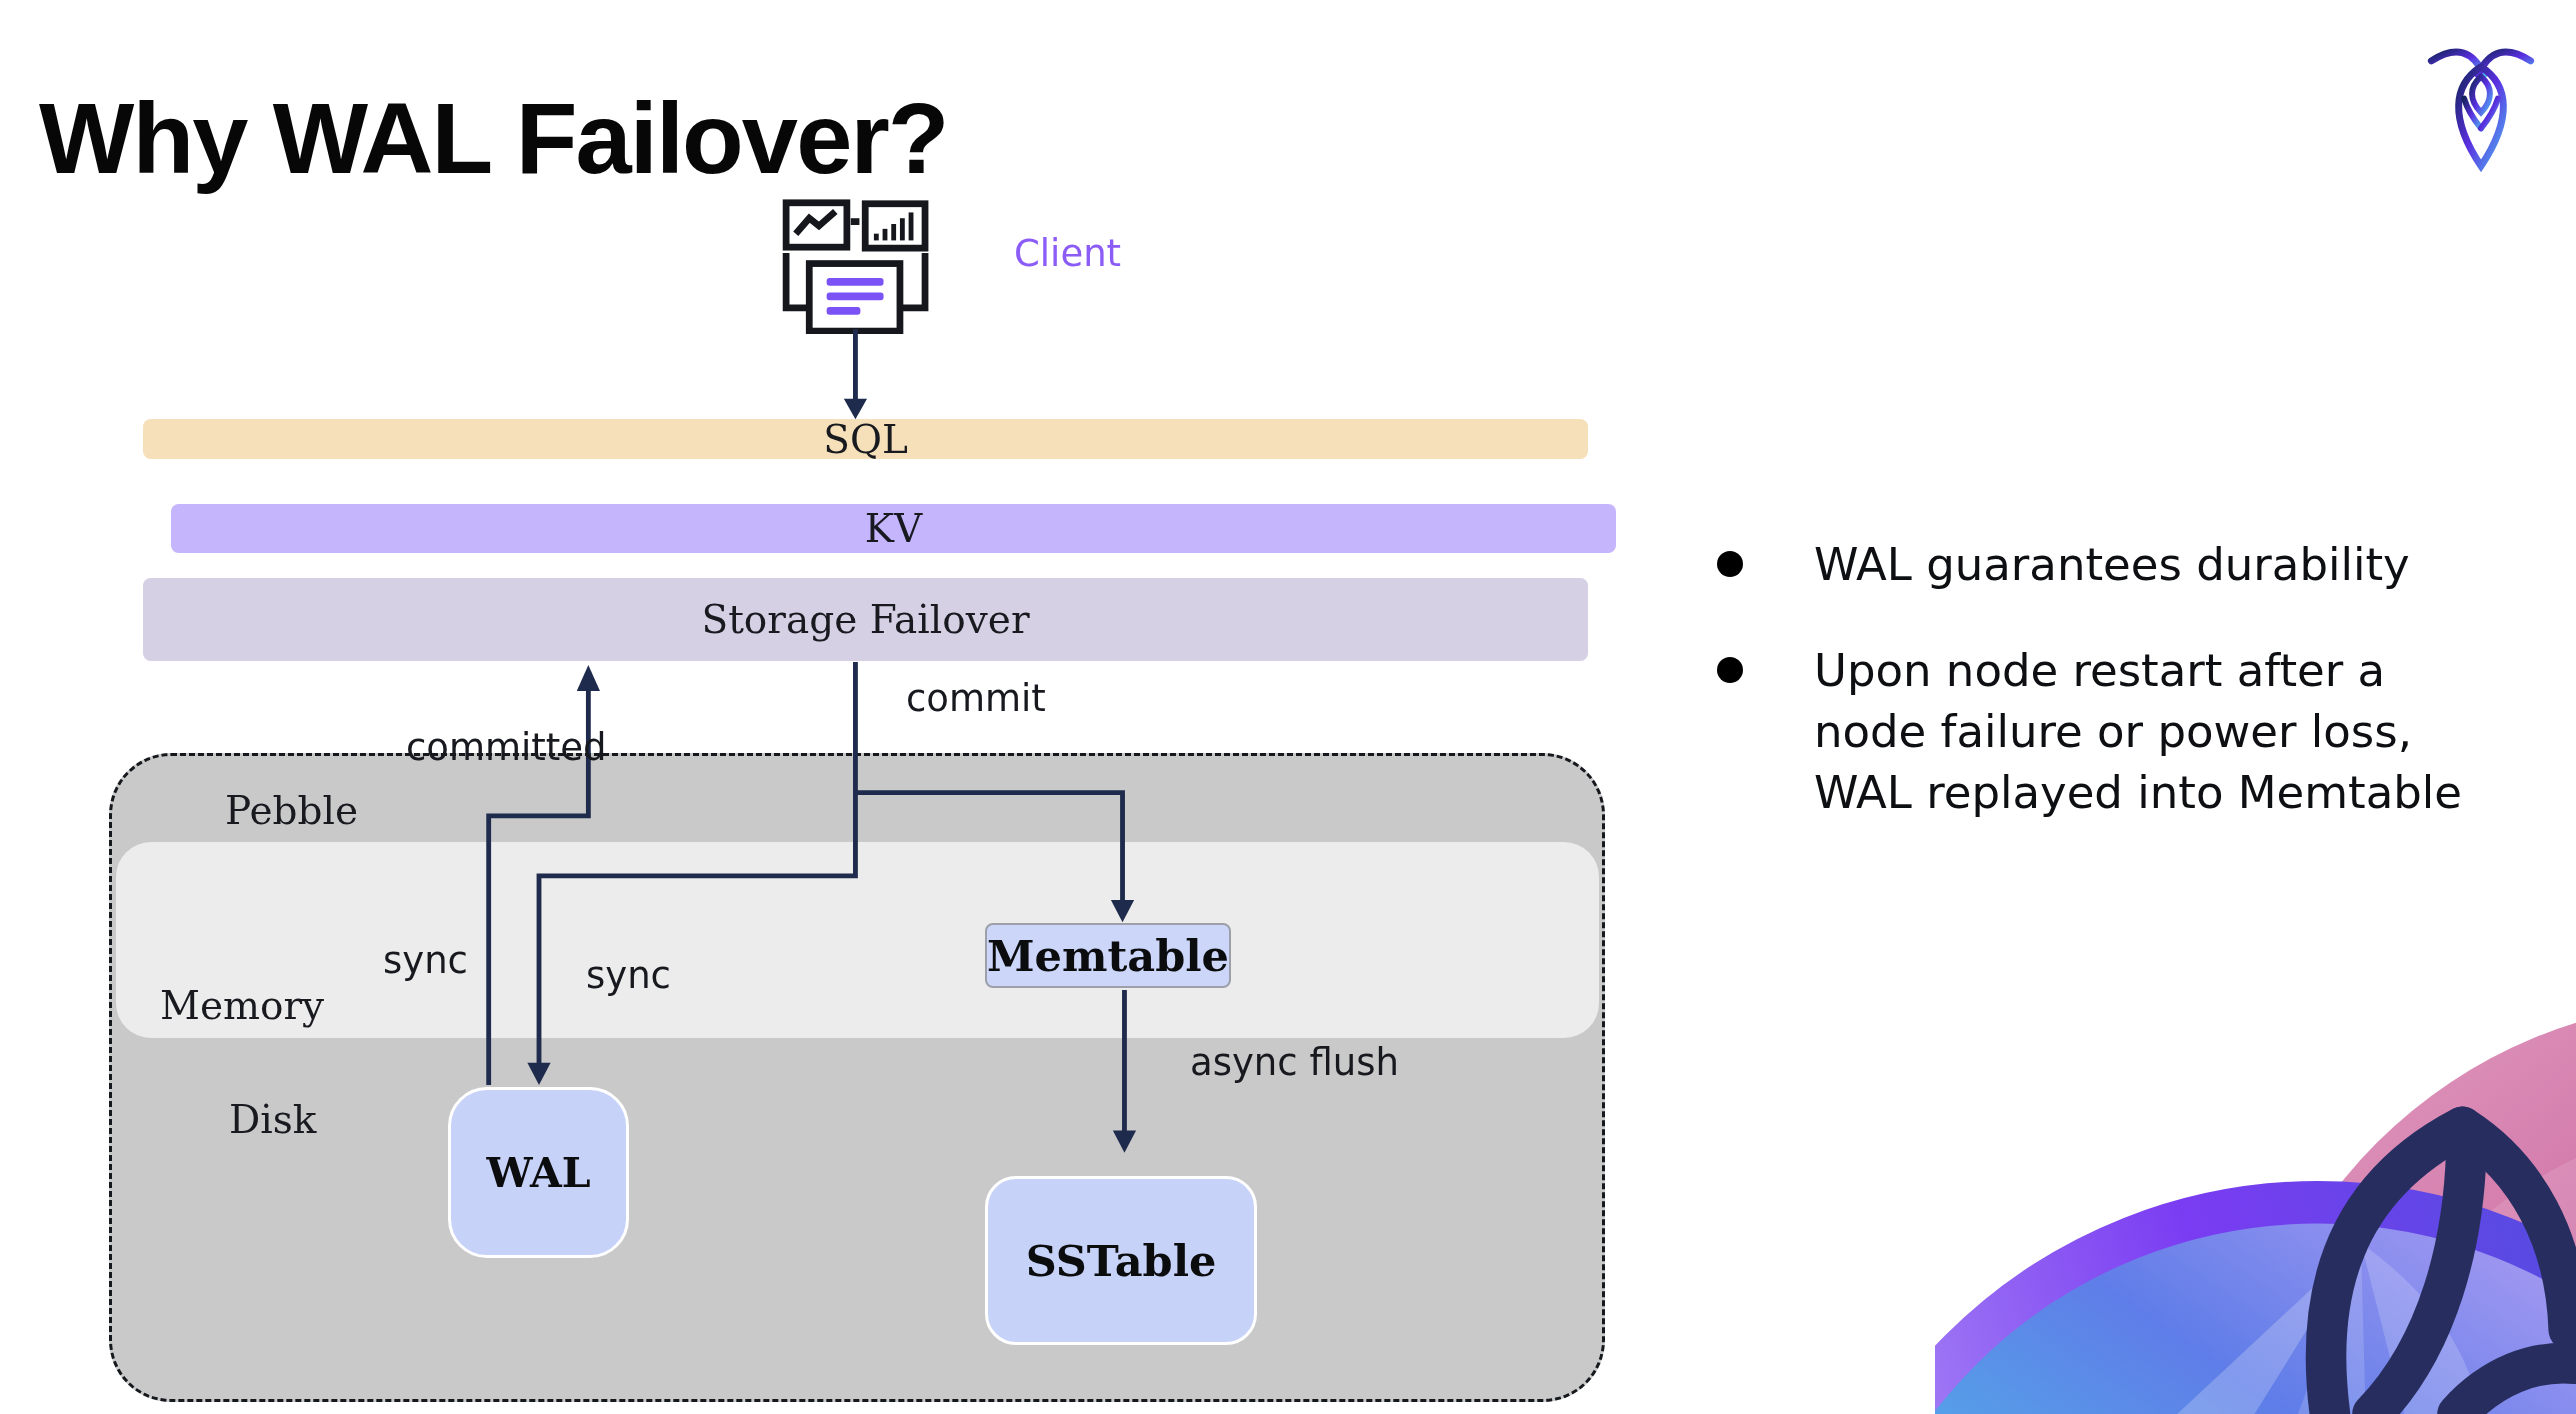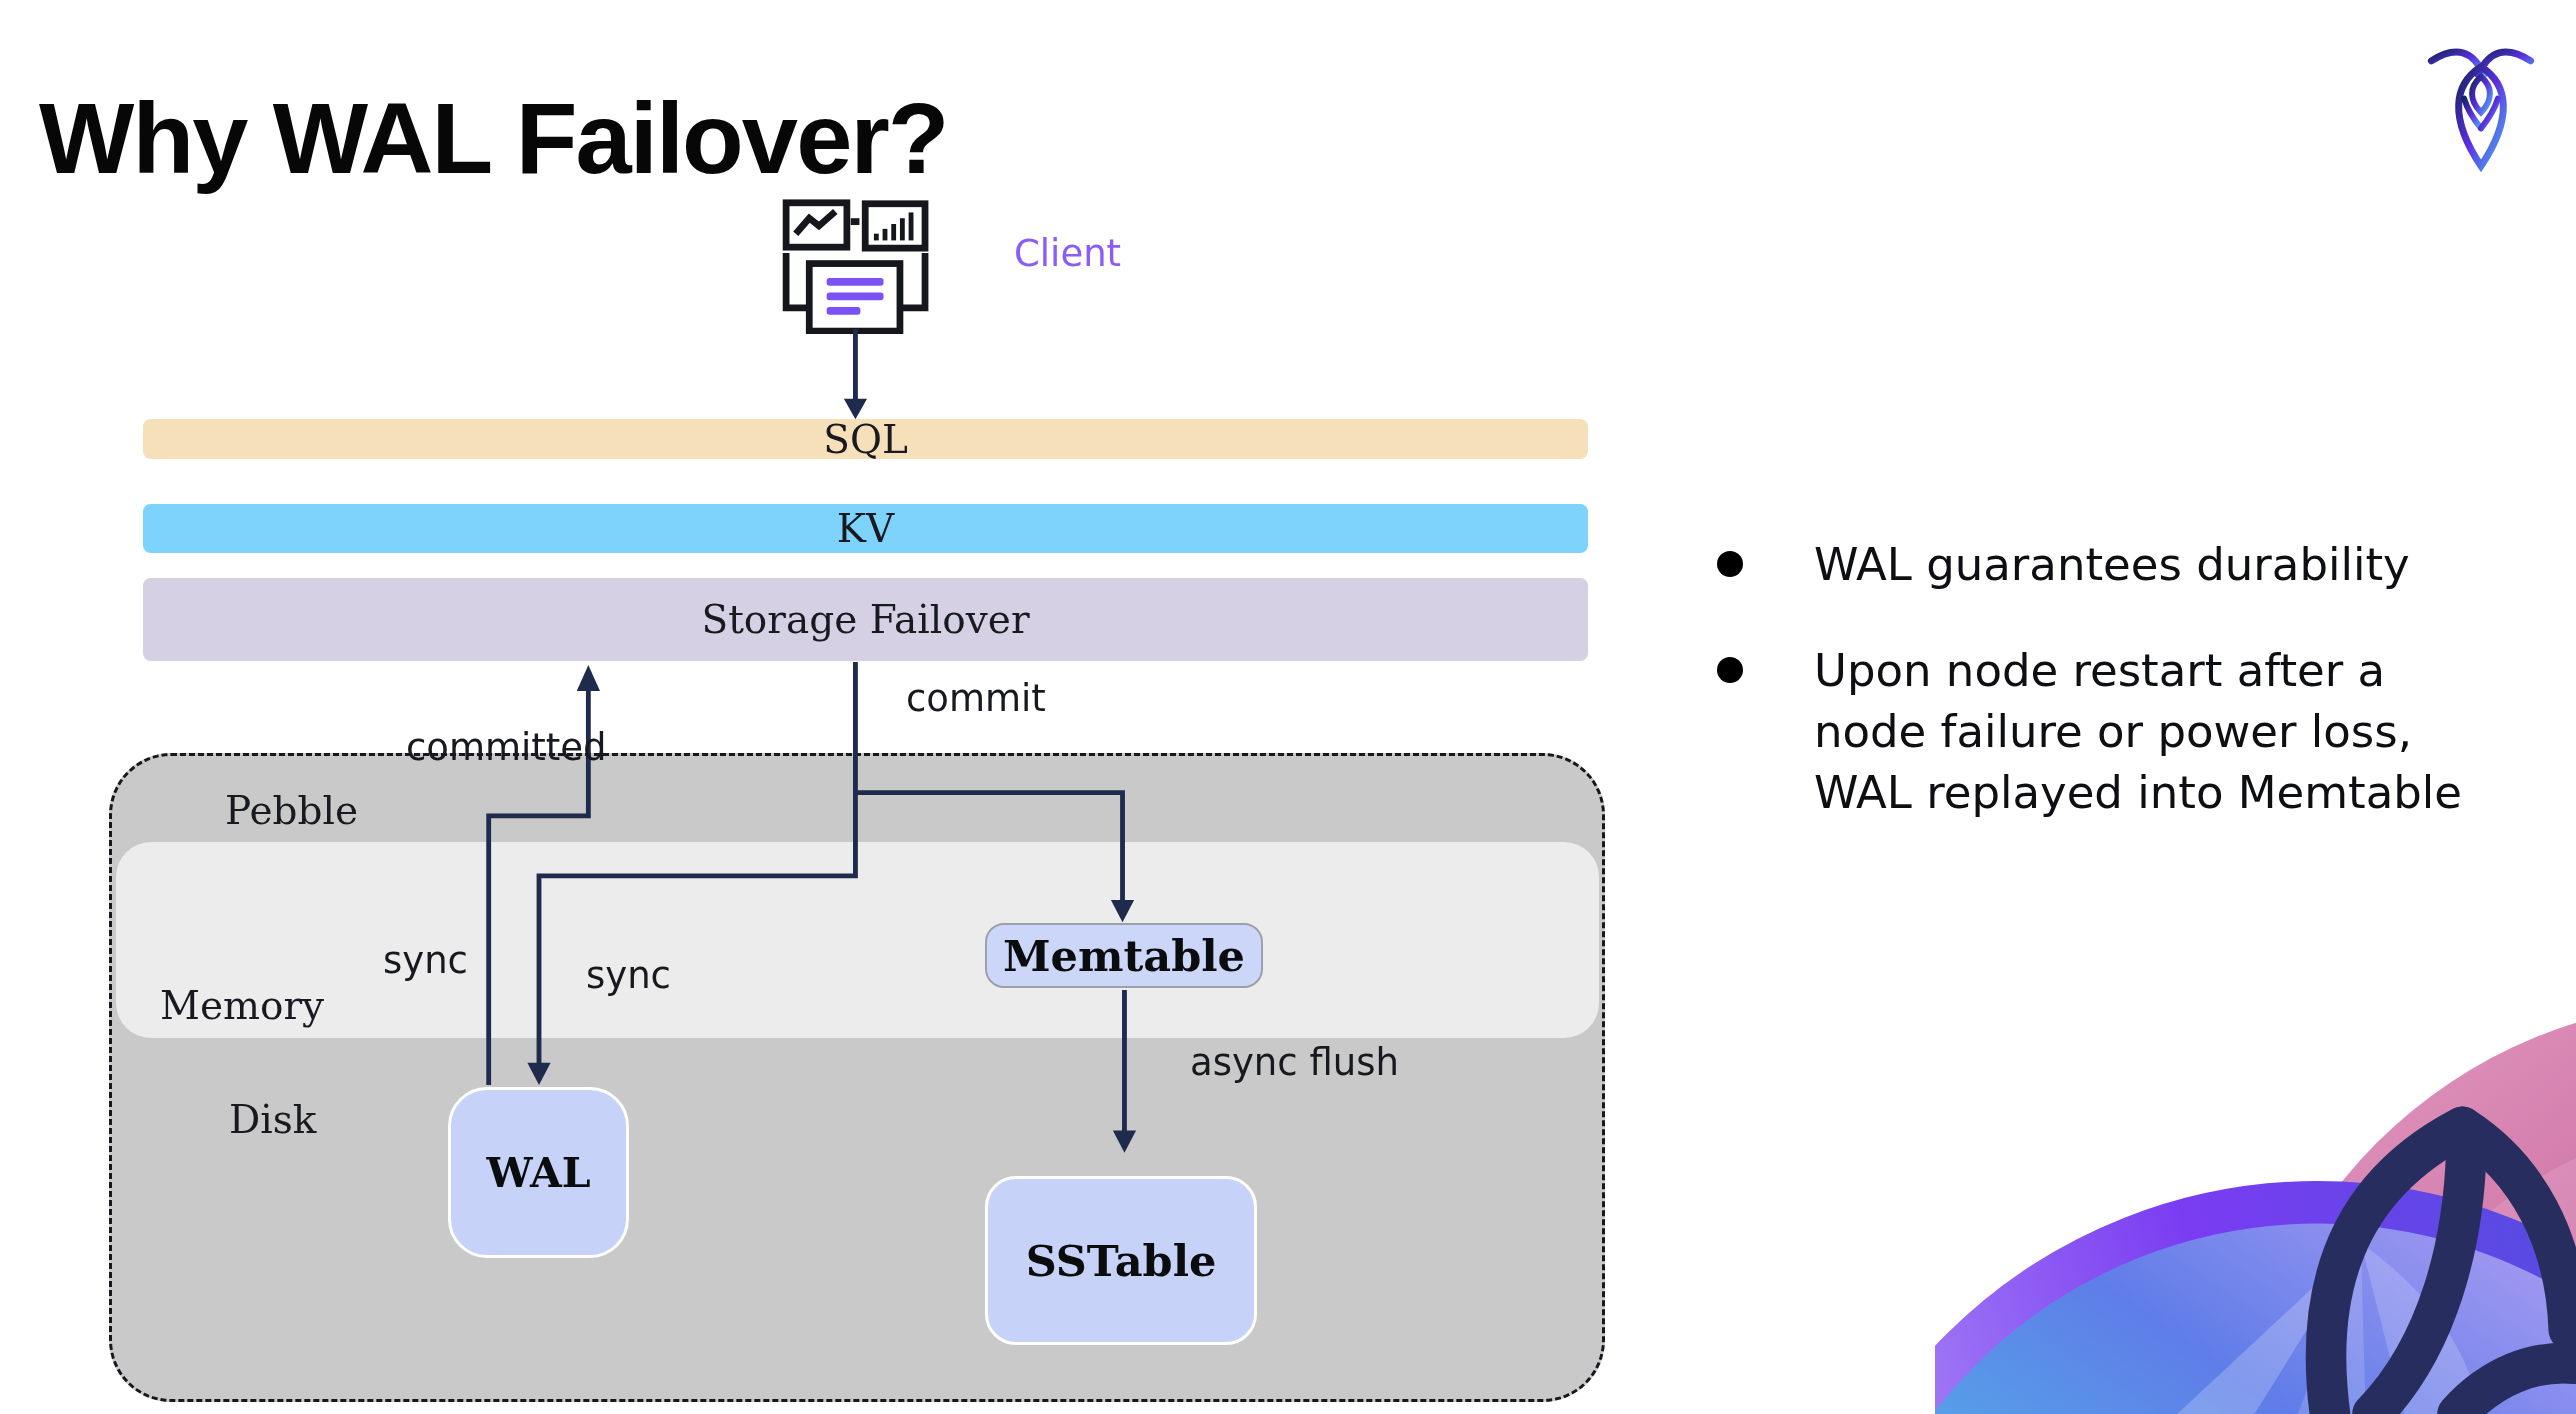--- a/index.html
+++ b/index.html
@@ -15,41 +15,41 @@
 
   
   .client-icon{position:absolute;left:780px;top:197px;width:155px;height:137px;}
   .client-label{position:absolute;left:1014px;top:232px;font-size:37px;color:#8b5cf6;text-align:center;}
 
   
   .layer{position:absolute;left:143px;width:1445px;border-radius:7.7px;display:flex;
          align-items:center;justify-content:center;font-family:"DejaVu Serif",serif;
          font-size:39px;color:#181a20;}
   .layer.sql{top:419px;height:40px;background:#f5e0ba;}
-  .layer.kv{top:504px;height:49px;background:#7dd3fc;}
+  .layer.kv{top:504px;height:49px;background:#c4b5fd;margin-left:28px;}
   .layer.storage{top:578px;height:83px;background:#d5d0e4;}
 
   
   .pebble{position:absolute;left:109px;top:753px;width:1496px;height:649px;
           background:#c9c9c9;border:3.9px dashed #15181c;border-radius:62px;box-sizing:border-box;}
   .memory-band{position:absolute;left:116px;top:842px;width:1483px;height:196px;
                background:#ececec;border-radius:35px;}
   .region-label{position:absolute;font-family:"DejaVu Serif",serif;font-size:39px;color:#181a20;}
   #lbl-pebble{left:225px;top:788px;}
   #lbl-memory{left:160px;top:983px;}
   #lbl-disk{left:211px;top:1097px;margin-left:18px;}
 
   
   .node{position:absolute;display:flex;align-items:center;justify-content:center;
         font-family:"DejaVu Serif",serif;font-weight:bold;color:#0b0c0e;background:#c7d2f8;
         box-sizing:border-box;}
   .node.wal{left:448px;top:1087px;width:181px;height:171px;border:3.9px solid #ffffff;
             border-radius:39px;font-size:41px;}
-  .node.memtable{left:985px;top:923px;width:278px;height:65px;border:2.9px solid #9da0a8;
-                 border-radius:19px;font-size:43px;background:#ccd6f9;}
+  .node.memtable{left:985px;top:923px;width:246px;height:65px;border:2.9px solid #9da0a8;
+                 border-radius:8px;font-size:43px;background:#ccd6f9;}
   .node.sstable{left:985px;top:1176px;width:272px;height:169px;border:3.9px solid #ffffff;
                 border-radius:31px;font-size:43px;}
 
   
   .lines{position:absolute;left:0;top:0;width:2576px;height:1415px;pointer-events:none;}
 
   
   .edge{position:absolute;font-size:37px;color:#17191f;}
   #lbl-committed{left:406px;top:726px;}
   #lbl-commit{left:906px;top:677px;}

